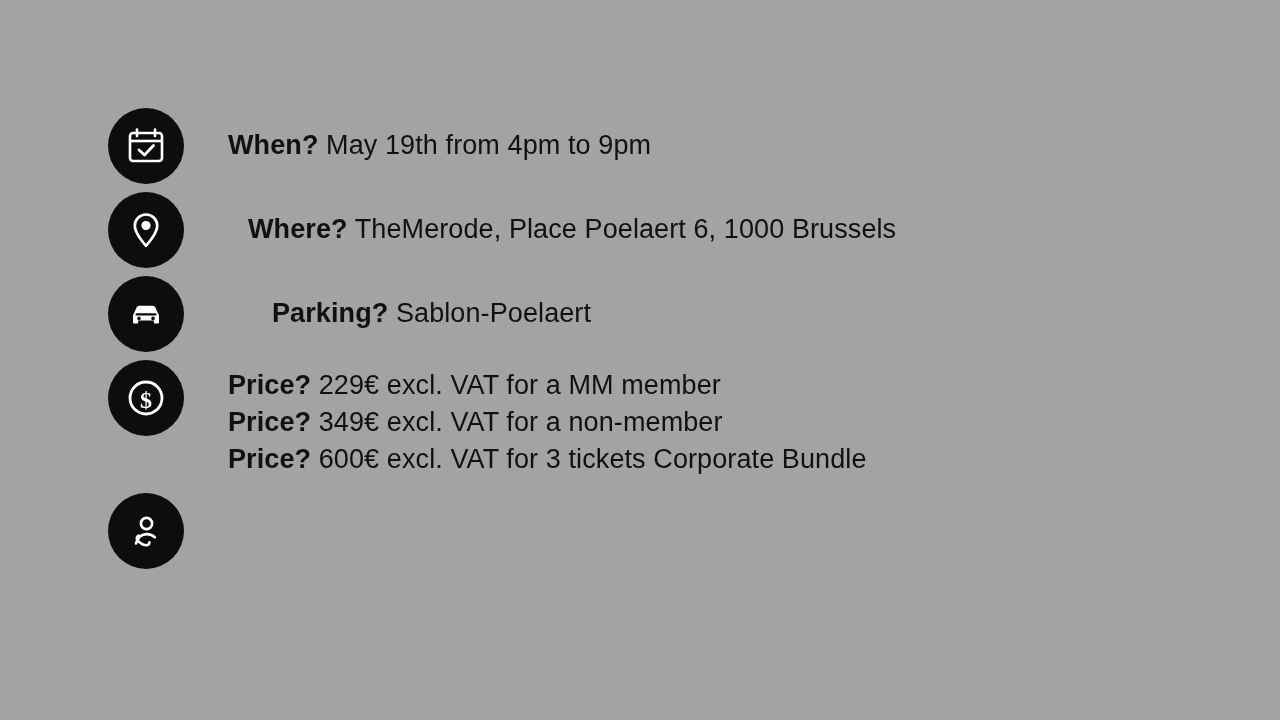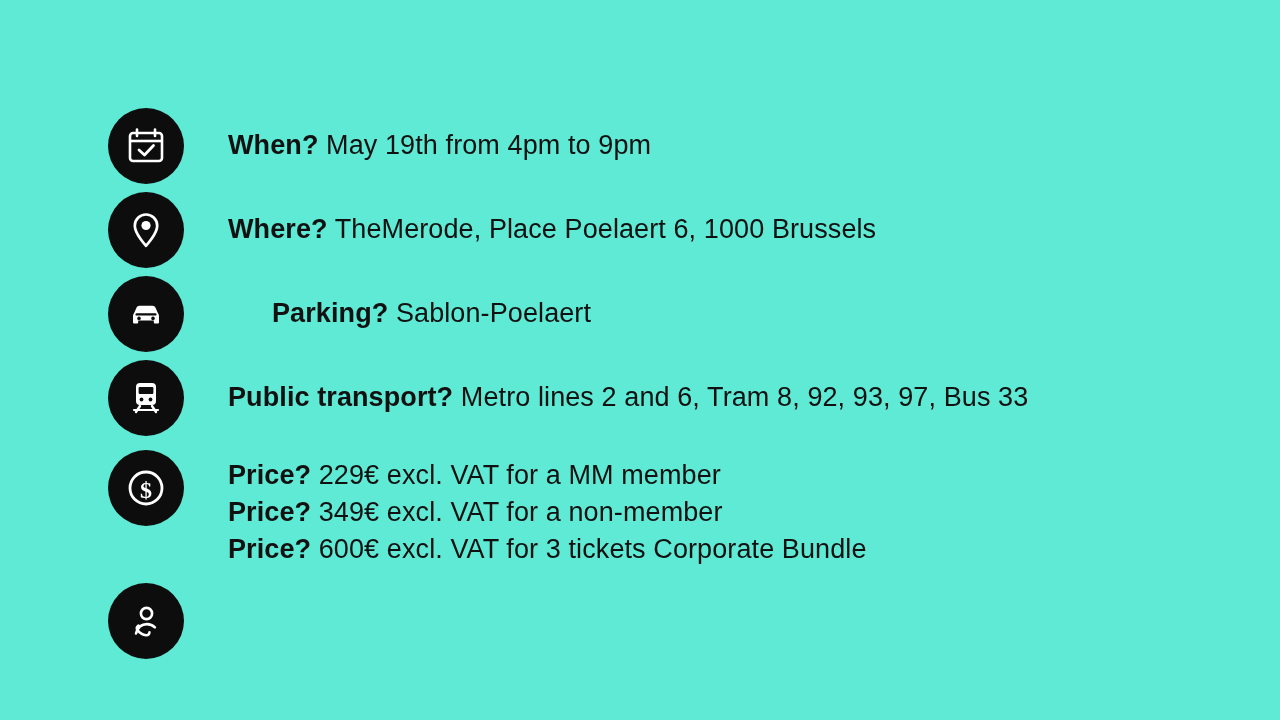--- a/index.html
+++ b/index.html
@@ -11,21 +11,21 @@
     height: 720px;
     background: #ffffff;
     font-family: "Liberation Sans", sans-serif;
     color: #111111;
     overflow: hidden;
   }
   .slide {
     position: relative;
     width: 1280px;
     height: 720px;
-    background: #5eead4;
+    background: #a3a3a3;
   }
   .info-list {
     position: absolute;
     left: 108px;
     top: 108px;
     width: 1100px;
   }
   .info-row {
     display: flex;
     align-items: flex-start;
@@ -60,21 +60,21 @@
     font-weight: 400;
   }
   .price-row .row-text {
     padding-top: 8px;
   }
   .price-line {
     white-space: nowrap;
     margin-bottom: 2px;
   }
   .row-when { margin-bottom: 8px; }
-  .row-where { margin-bottom: 8px; }
+  .row-where { margin-bottom: 8px; gap: 20px; }
   .row-parking { margin-bottom: 8px; gap: 44px; }
   .row-transport { margin-bottom: 14px; }
   .row-price { margin-bottom: 14px; }
 </style>
 </head>
 <body>
 
 <div class="slide">
 
   <div class="info-list">
@@ -113,36 +113,20 @@
           <rect x="11.5" y="21.2" width="21" height="2.4" rx="1.2" fill="#0d0d0d"></rect>
           <circle cx="15" cy="26.4" r="1.8" fill="#0d0d0d"></circle>
           <circle cx="29" cy="26.4" r="1.8" fill="#0d0d0d"></circle>
         </svg>
       </div>
       <div class="row-text">
         <span class="label">Parking?</span><span class="value"> Sablon-Poelaert</span>
       </div>
     </div>
 
-    <div class="info-row row-transport">
-      <div class="icon-badge">
-        <svg width="44" height="44" viewBox="0 0 44 44" aria-hidden="true">
-          <rect x="12" y="7" width="20" height="22" rx="4" fill="#ffffff"></rect>
-          <rect x="14.6" y="11" width="14.8" height="7" rx="1.2" fill="#0d0d0d"></rect>
-          <circle cx="17.5" cy="23.5" r="1.9" fill="#0d0d0d"></circle>
-          <circle cx="26.5" cy="23.5" r="1.9" fill="#0d0d0d"></circle>
-          <line x1="16" y1="30" x2="12" y2="36" stroke="#ffffff" stroke-width="2.4" stroke-linecap="round"></line>
-          <line x1="28" y1="30" x2="32" y2="36" stroke="#ffffff" stroke-width="2.4" stroke-linecap="round"></line>
-          <line x1="10" y1="34" x2="34" y2="34" stroke="#ffffff" stroke-width="2.2" stroke-linecap="round"></line>
-        </svg>
-      </div>
-      <div class="row-text">
-        <span class="label">Public transport?</span><span class="value"> Metro lines 2 and 6, Tram 8, 92, 93, 97, Bus 33</span>
-      </div>
-    </div>
 
     <div class="info-row row-price price-row">
       <div class="icon-badge">
         <svg width="44" height="44" viewBox="0 0 44 44" aria-hidden="true">
           <circle cx="22" cy="22" r="16" fill="none" stroke="#ffffff" stroke-width="2.8"></circle>
           <text x="22" y="31.5" text-anchor="middle" font-family="Liberation Serif, serif" font-size="24" font-weight="bold" fill="#ffffff">$</text>
         </svg>
       </div>
       <div class="row-text">
         <div class="price-line">

